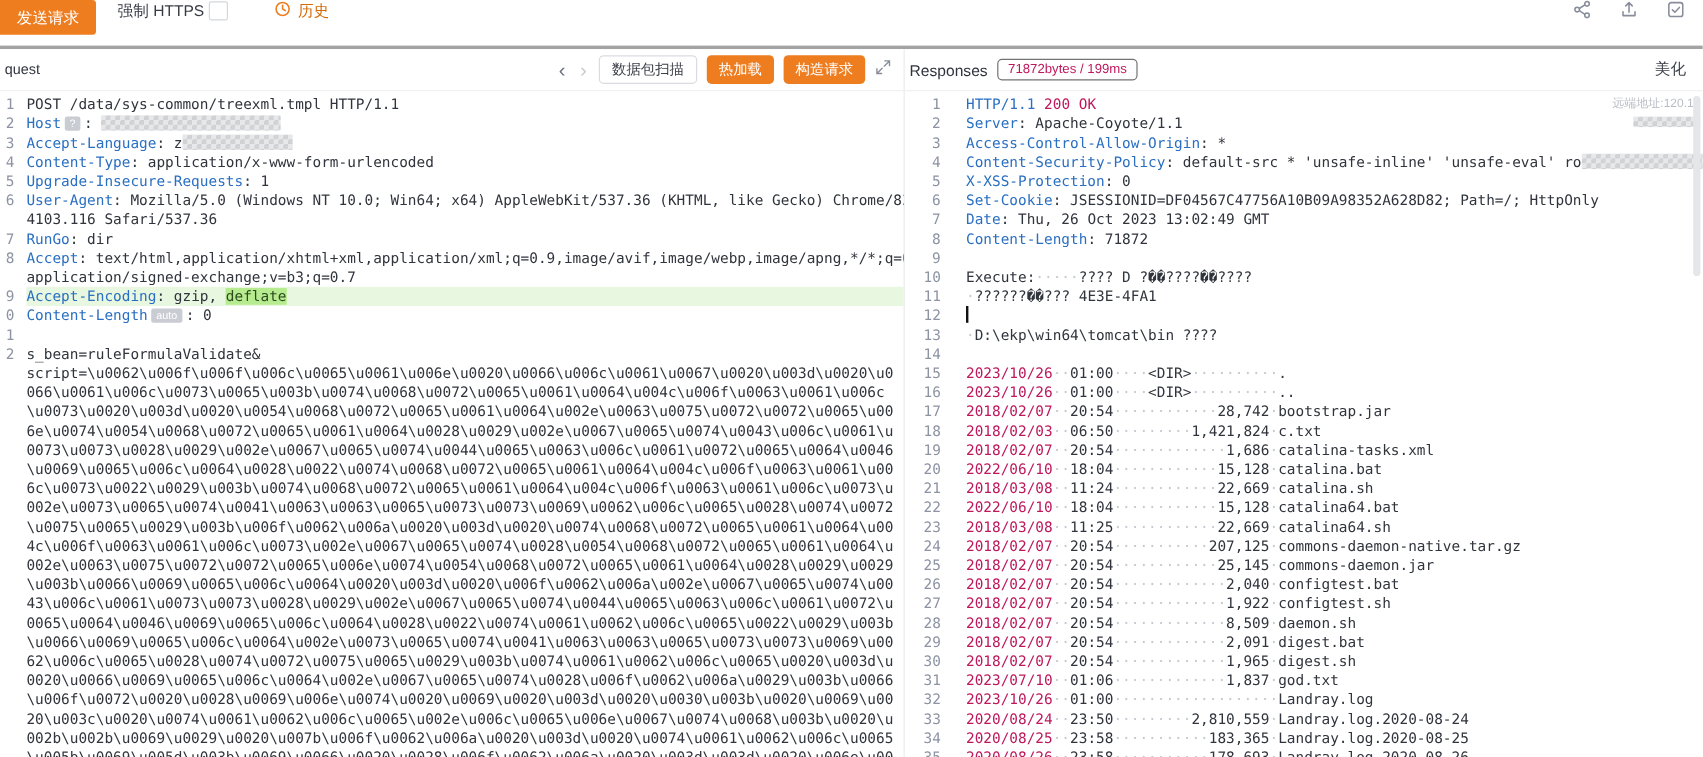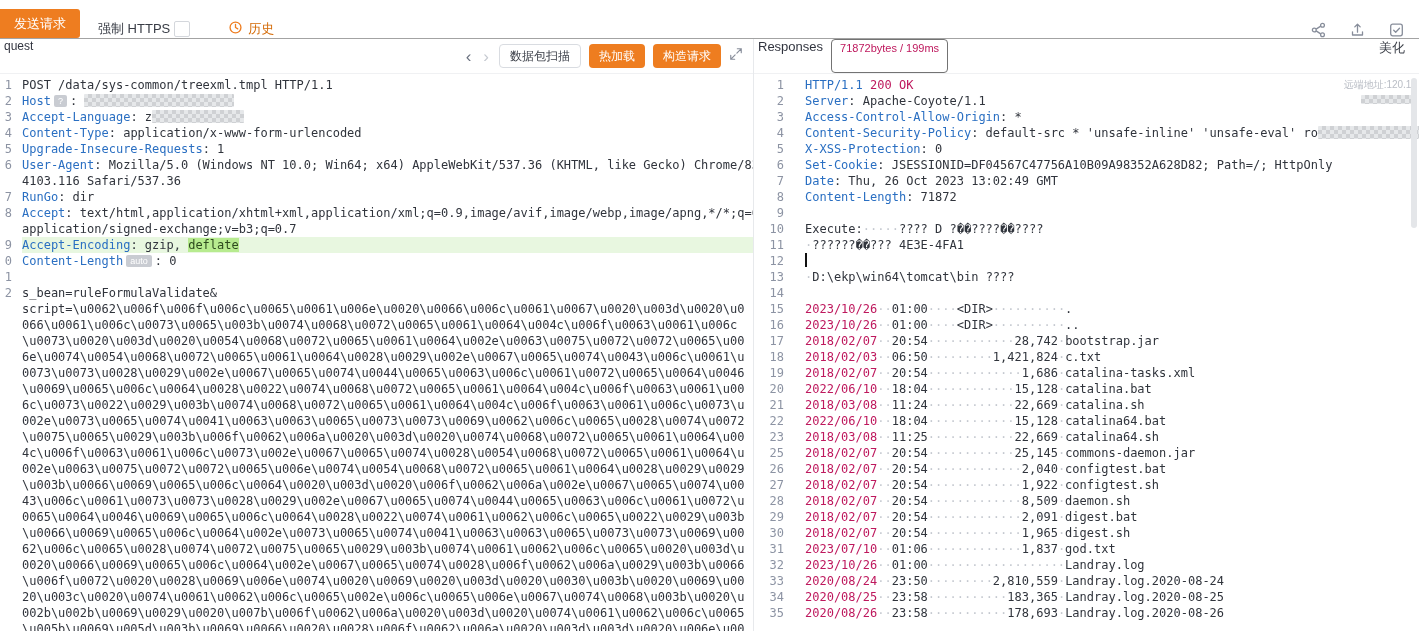--- a/index.html
+++ b/index.html
@@ -1,35 +1,35 @@
 <!DOCTYPE html>
 <html><head>
 <meta charset="utf-8">
 <style>
   html,body{margin:0;padding:0;width:1419px;height:631px;overflow:hidden;background:#fff;
     font-family:"Liberation Sans",sans-serif;}
   .app{width:1419px;height:631px;display:flex;flex-direction:column;}
 
   
-  .topbar{height:38px;flex:none;display:flex;align-items:flex-end;border-bottom:1px solid #a3a3a3;background:#fff;}
+  .topbar{height:38px;flex:none;display:flex;align-items:flex-start;border-bottom:3px solid #a3a3a3;background:#fff;}
   .btn-primary{background:#ee7d20;color:#fff;border:none;font-family:inherit;cursor:pointer;}
   .send{height:29px;padding:0 14px;font-size:13px;border-radius:0 3px 3px 0;}
   .force-https{margin-left:18px;display:flex;align-items:center;gap:4px;font-size:13px;color:#383c45;}
   .checkbox{width:14px;height:14px;border:1px solid #d4d7dc;border-radius:2px;background:#fff;display:inline-block;}
   .history{margin-left:38px;display:flex;align-items:center;gap:5px;font-size:13px;color:#d46b08;cursor:pointer;}
   .topbar-icons{margin-left:auto;display:flex;align-items:center;gap:22px;margin-right:14px;}
   .topbar-icons svg, .icon-gray svg{display:block;}
 
   
   .main{flex:1;display:flex;min-height:0;}
   .panel{display:flex;flex-direction:column;min-width:0;background:#fff;}
   .panel.request{width:753px;flex:none;border-right:1px solid #e7e9ec;}
   .panel.response{flex:1;}
 
-  .panel-header{height:34px;flex:none;display:flex;padding:0 10px 0 4px;border-bottom:1px solid #f0f1f3;gap:8px;}
+  .panel-header{height:34px;flex:none;display:flex;align-items:center;padding:0 10px 0 4px;border-bottom:1px solid #f0f1f3;gap:8px;}
   .panel-title{font-size:12px;color:#31343f;}
   .hdr-grp{margin-left:auto;display:flex;align-items:center;gap:8px;}
   .chev{font-size:17px;line-height:1;color:#6b7280;cursor:pointer;padding:0 2px;}
   .chev.disabled{color:#c6cad1;}
   .btn-ghost{background:#fff;border:1px solid #d9dce1;color:#3b3f48;height:24px;font-size:12px;padding:0 10px;border-radius:4px;font-family:Liberation Sans, sans-serif;cursor:pointer;}
   .btn-sm{height:24px;font-size:12px;padding:0 10px;border-radius:4px;}
 
   .badge{border:1px solid #737373;background:#fff;border-radius:4px;padding:2px 8px;font-size:11px;color:#be185d;}
   .spacer{flex:1;}
   .beautify{font-size:13px;color:#3b3f48;cursor:pointer;margin-right:4px;margin-left:16px;}
@@ -291,20 +291,24 @@
             </div>
             <div class="code-row">
               <span class="gutter">22</span>
               <span class="code-text"><span class="tok-red">2022/06/10</span><span class="tok-ws">··</span><span class="tok-plain">18:04</span><span class="tok-ws">············</span><span class="tok-plain">15,128</span><span class="tok-ws">·</span><span class="tok-plain">catalina64.bat</span></span>
             </div>
             <div class="code-row">
               <span class="gutter">23</span>
               <span class="code-text"><span class="tok-red">2018/03/08</span><span class="tok-ws">··</span><span class="tok-plain">11:25</span><span class="tok-ws">············</span><span class="tok-plain">22,669</span><span class="tok-ws">·</span><span class="tok-plain">catalina64.sh</span></span>
             </div>
             <div class="code-row">
+              <span class="gutter">24</span>
+              <span class="code-text"><span class="tok-red">2018/02/07</span><span class="tok-ws">··</span><span class="tok-plain">20:54</span><span class="tok-ws">···········</span><span class="tok-plain">207,125</span><span class="tok-ws">·</span><span class="tok-plain">commons-daemon-native.tar.gz</span></span>
+            </div>
+            <div class="code-row">
               <span class="gutter">25</span>
               <span class="code-text"><span class="tok-red">2018/02/07</span><span class="tok-ws">··</span><span class="tok-plain">20:54</span><span class="tok-ws">············</span><span class="tok-plain">25,145</span><span class="tok-ws">·</span><span class="tok-plain">commons-daemon.jar</span></span>
             </div>
             <div class="code-row">
               <span class="gutter">26</span>
               <span class="code-text"><span class="tok-red">2018/02/07</span><span class="tok-ws">··</span><span class="tok-plain">20:54</span><span class="tok-ws">·············</span><span class="tok-plain">2,040</span><span class="tok-ws">·</span><span class="tok-plain">configtest.bat</span></span>
             </div>
             <div class="code-row">
               <span class="gutter">27</span>
               <span class="code-text"><span class="tok-red">2018/02/07</span><span class="tok-ws">··</span><span class="tok-plain">20:54</span><span class="tok-ws">·············</span><span class="tok-plain">1,922</span><span class="tok-ws">·</span><span class="tok-plain">configtest.sh</span></span>

